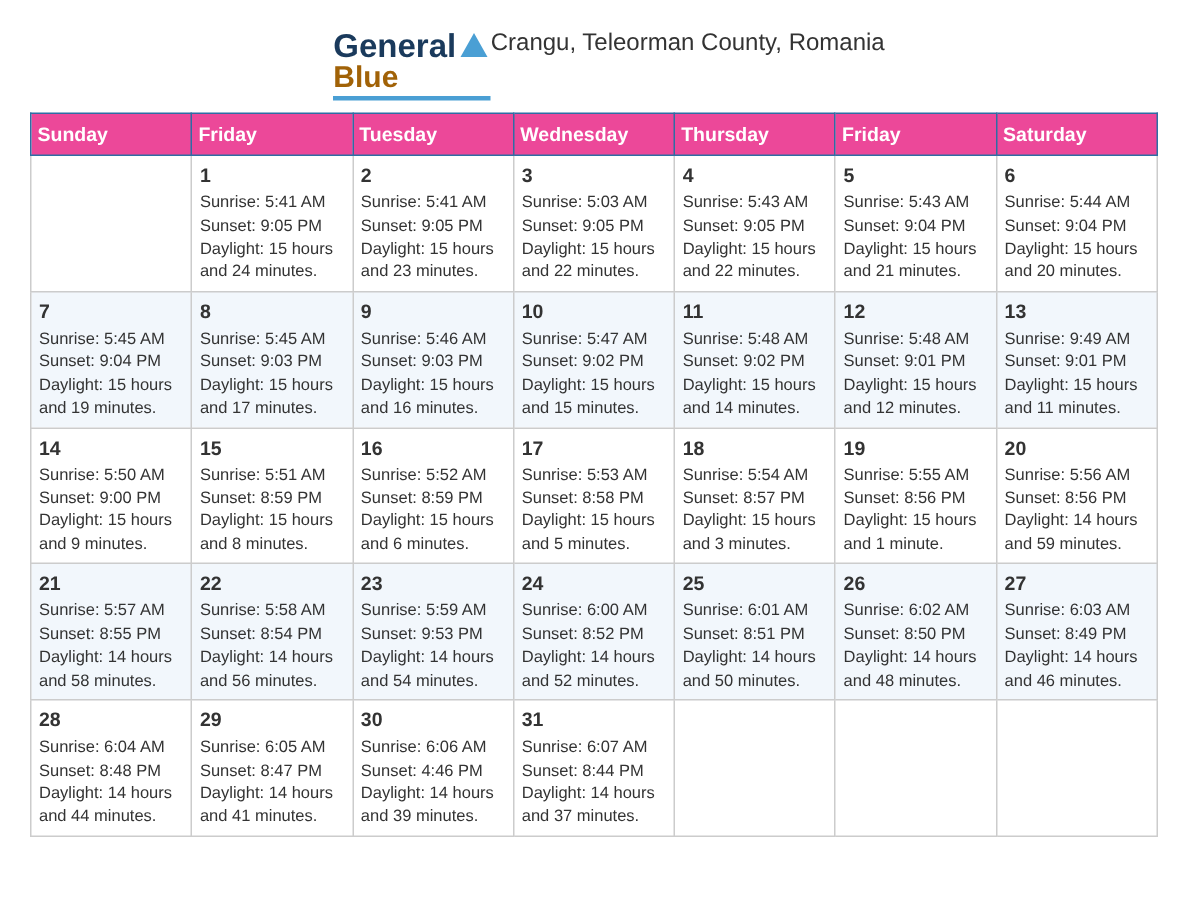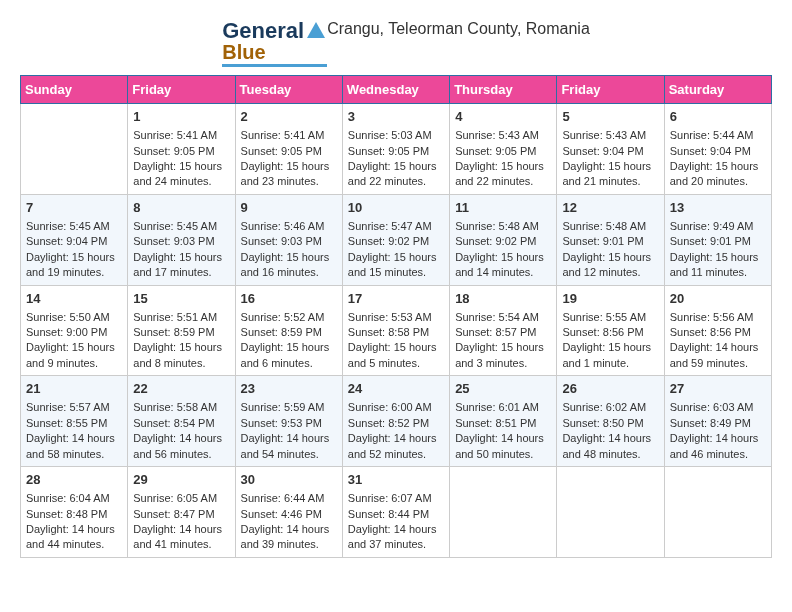--- a/index.html
+++ b/index.html
@@ -330,21 +330,21 @@
         </td>
         <td>
           <span class="day-num">29</span>
           <div>Sunrise: 6:05 AM</div>
           <div>Sunset: 8:47 PM</div>
           <div>Daylight: 14 hours</div>
           <div>and 41 minutes.</div>
         </td>
         <td>
           <span class="day-num">30</span>
-          <div>Sunrise: 6:44 AM</div>
+          <div>Sunrise: 6:06 AM</div>
           <div>Sunset: 4:46 PM</div>
           <div>Daylight: 14 hours</div>
           <div>and 39 minutes.</div>
         </td>
         <td>
           <span class="day-num">31</span>
           <div>Sunrise: 6:07 AM</div>
           <div>Sunset: 8:44 PM</div>
           <div>Daylight: 14 hours</div>
           <div>and 37 minutes.</div>

